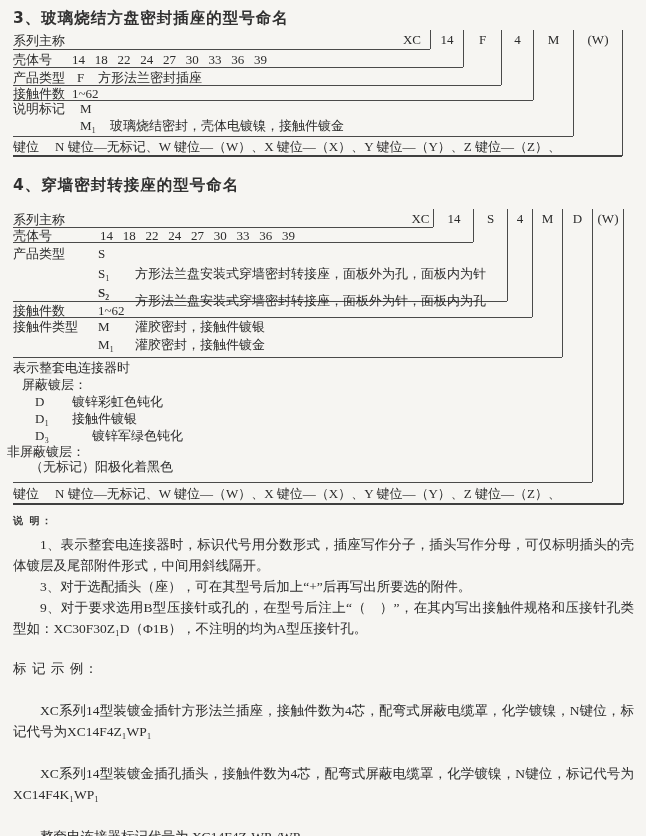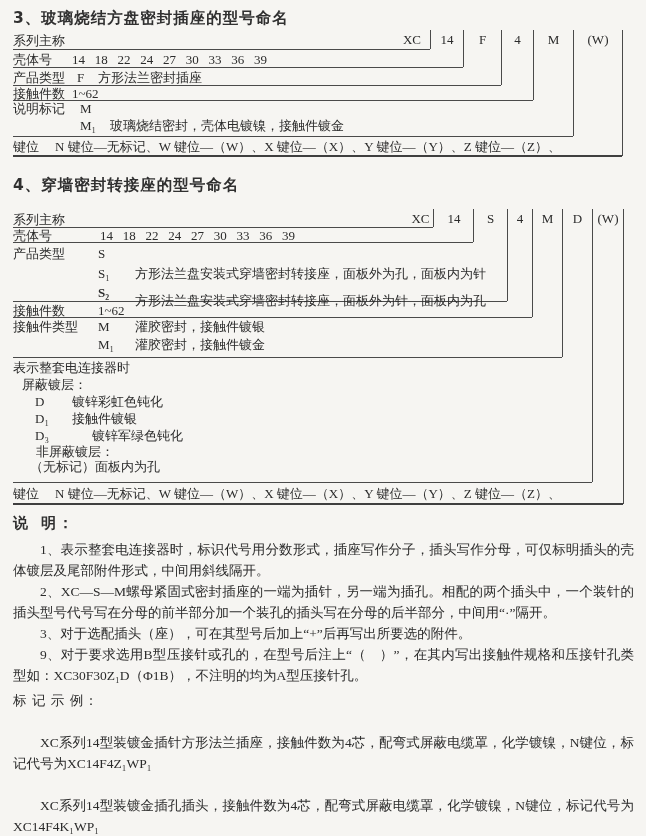--- a/index.html
+++ b/index.html
@@ -22,31 +22,31 @@
   .code{
     position:absolute;text-align:center;
     font-size:13px;line-height:15px;white-space:pre;
   }
   .h{position:absolute;height:1px;background:#4a4a4a;}
   .h2x{height:2px;background:#3f3f3f;}
   .v{position:absolute;width:1px;background:#4a4a4a;}
   .notes{position:absolute;left:13px;top:514px;width:621px;}
   .notes h3{
     margin:0 0 6px 0;
-    font-family:Liberation Mono, monospace;
-    font-weight:bold;font-size:15px;letter-spacing:2px;color:#303030;
+    font-family:Liberation Serif, serif;
+    font-weight:bold;font-size:10px;letter-spacing:2px;color:#303030;
   }
   .notes p{
     margin:0;text-indent:2em;
     font-size:13.5px;line-height:21px;
     text-align:justify;word-break:break-all;
     color:#2b2b2b;
   }
   .notes p.noindent{text-indent:0;}
-  .notes p.exhead{margin-top:4px;letter-spacing:1px;}
+  .notes p.exhead{margin-top:19px;letter-spacing:1px;}
   .notes p.ex{margin-top:21px;}
 </style>
 </head>
 <body>
 
 <div class="page">
 
   <div class="title" style="left:13px;top:8px;">3、玻璃烧结方盘密封插座的型号命名</div>
 
   <span class="code" style="left:394px;top:32px;width:36px;">XC</span>
@@ -128,29 +128,28 @@
   <span class="abs" style="left:98px;top:337px;">M₁</span>
   <span class="abs" style="left:135px;top:337px;">灌胶密封，接触件镀金</span>
   <span class="abs" style="left:13px;top:360px;">表示整套电连接器时</span>
   <span class="abs" style="left:22px;top:377px;">屏蔽镀层：</span>
   <span class="abs" style="left:35px;top:394px;">D</span>
   <span class="abs" style="left:72px;top:394px;">镀锌彩虹色钝化</span>
   <span class="abs" style="left:35px;top:411px;">D₁</span>
   <span class="abs" style="left:72px;top:411px;">接触件镀银</span>
   <span class="abs" style="left:35px;top:428px;">D₃</span>
   <span class="abs" style="left:72px;top:428px;margin-left:20px;">镀锌军绿色钝化</span>
-  <span class="abs" style="left:36px;top:444px;text-align:center;">非屏蔽镀层：</span>
-  <span class="abs" style="left:30px;top:459px;">（无标记）面板内为孔</span>
+  <span class="abs" style="left:7px;top:444px;text-align:center;">非屏蔽镀层：</span>
+  <span class="abs" style="left:30px;top:459px;">（无标记）阳极化着黑色</span>
   <span class="abs" style="left:13px;top:486px;">键位</span>
   <span class="abs" style="left:55px;top:486px;">N 键位—无标记、W 键位—（W）、X 键位—（X）、Y 键位—（Y）、Z 键位—（Z）、</span>
 
   <div class="notes">
     <h3>说 明：</h3>
     <p>1、表示整套电连接器时，标识代号用分数形式，插座写作分子，插头写作分母，可仅标明插头的壳体镀层及尾部附件形式，中间用斜线隔开。</p>
-    <p>2、XC—S—M螺母紧固式密封插座的一端为插针，另一端为插孔。相配的两个插头中，一个装针的插头型号代号写在分母的前半部分加一个装孔的插头写在分母的后半部分，中间用“·”隔开。</p>
     <p>3、对于选配插头（座），可在其型号后加上“+”后再写出所要选的附件。</p>
     <p>9、对于要求选用B型压接针或孔的，在型号后注上“（　）”，在其内写出接触件规格和压接针孔类型如：XC30F30Z₁D（Φ1B），不注明的均为A型压接针孔。</p>
     <p class="noindent exhead">标 记 示 例：</p>
     <p class="ex">XC系列14型装镀金插针方形法兰插座，接触件数为4芯，配弯式屏蔽电缆罩，化学镀镍，N键位，标记代号为XC14F4Z₁WP₁</p>
     <p class="ex">XC系列14型装镀金插孔插头，接触件数为4芯，配弯式屏蔽电缆罩，化学镀镍，N键位，标记代号为XC14F4K₁WP₁</p>
     <p class="ex">整套电连接器标记代号为 XC14F4Z₁WP₁/WP₁</p>
   </div>
 
 </div>
 

